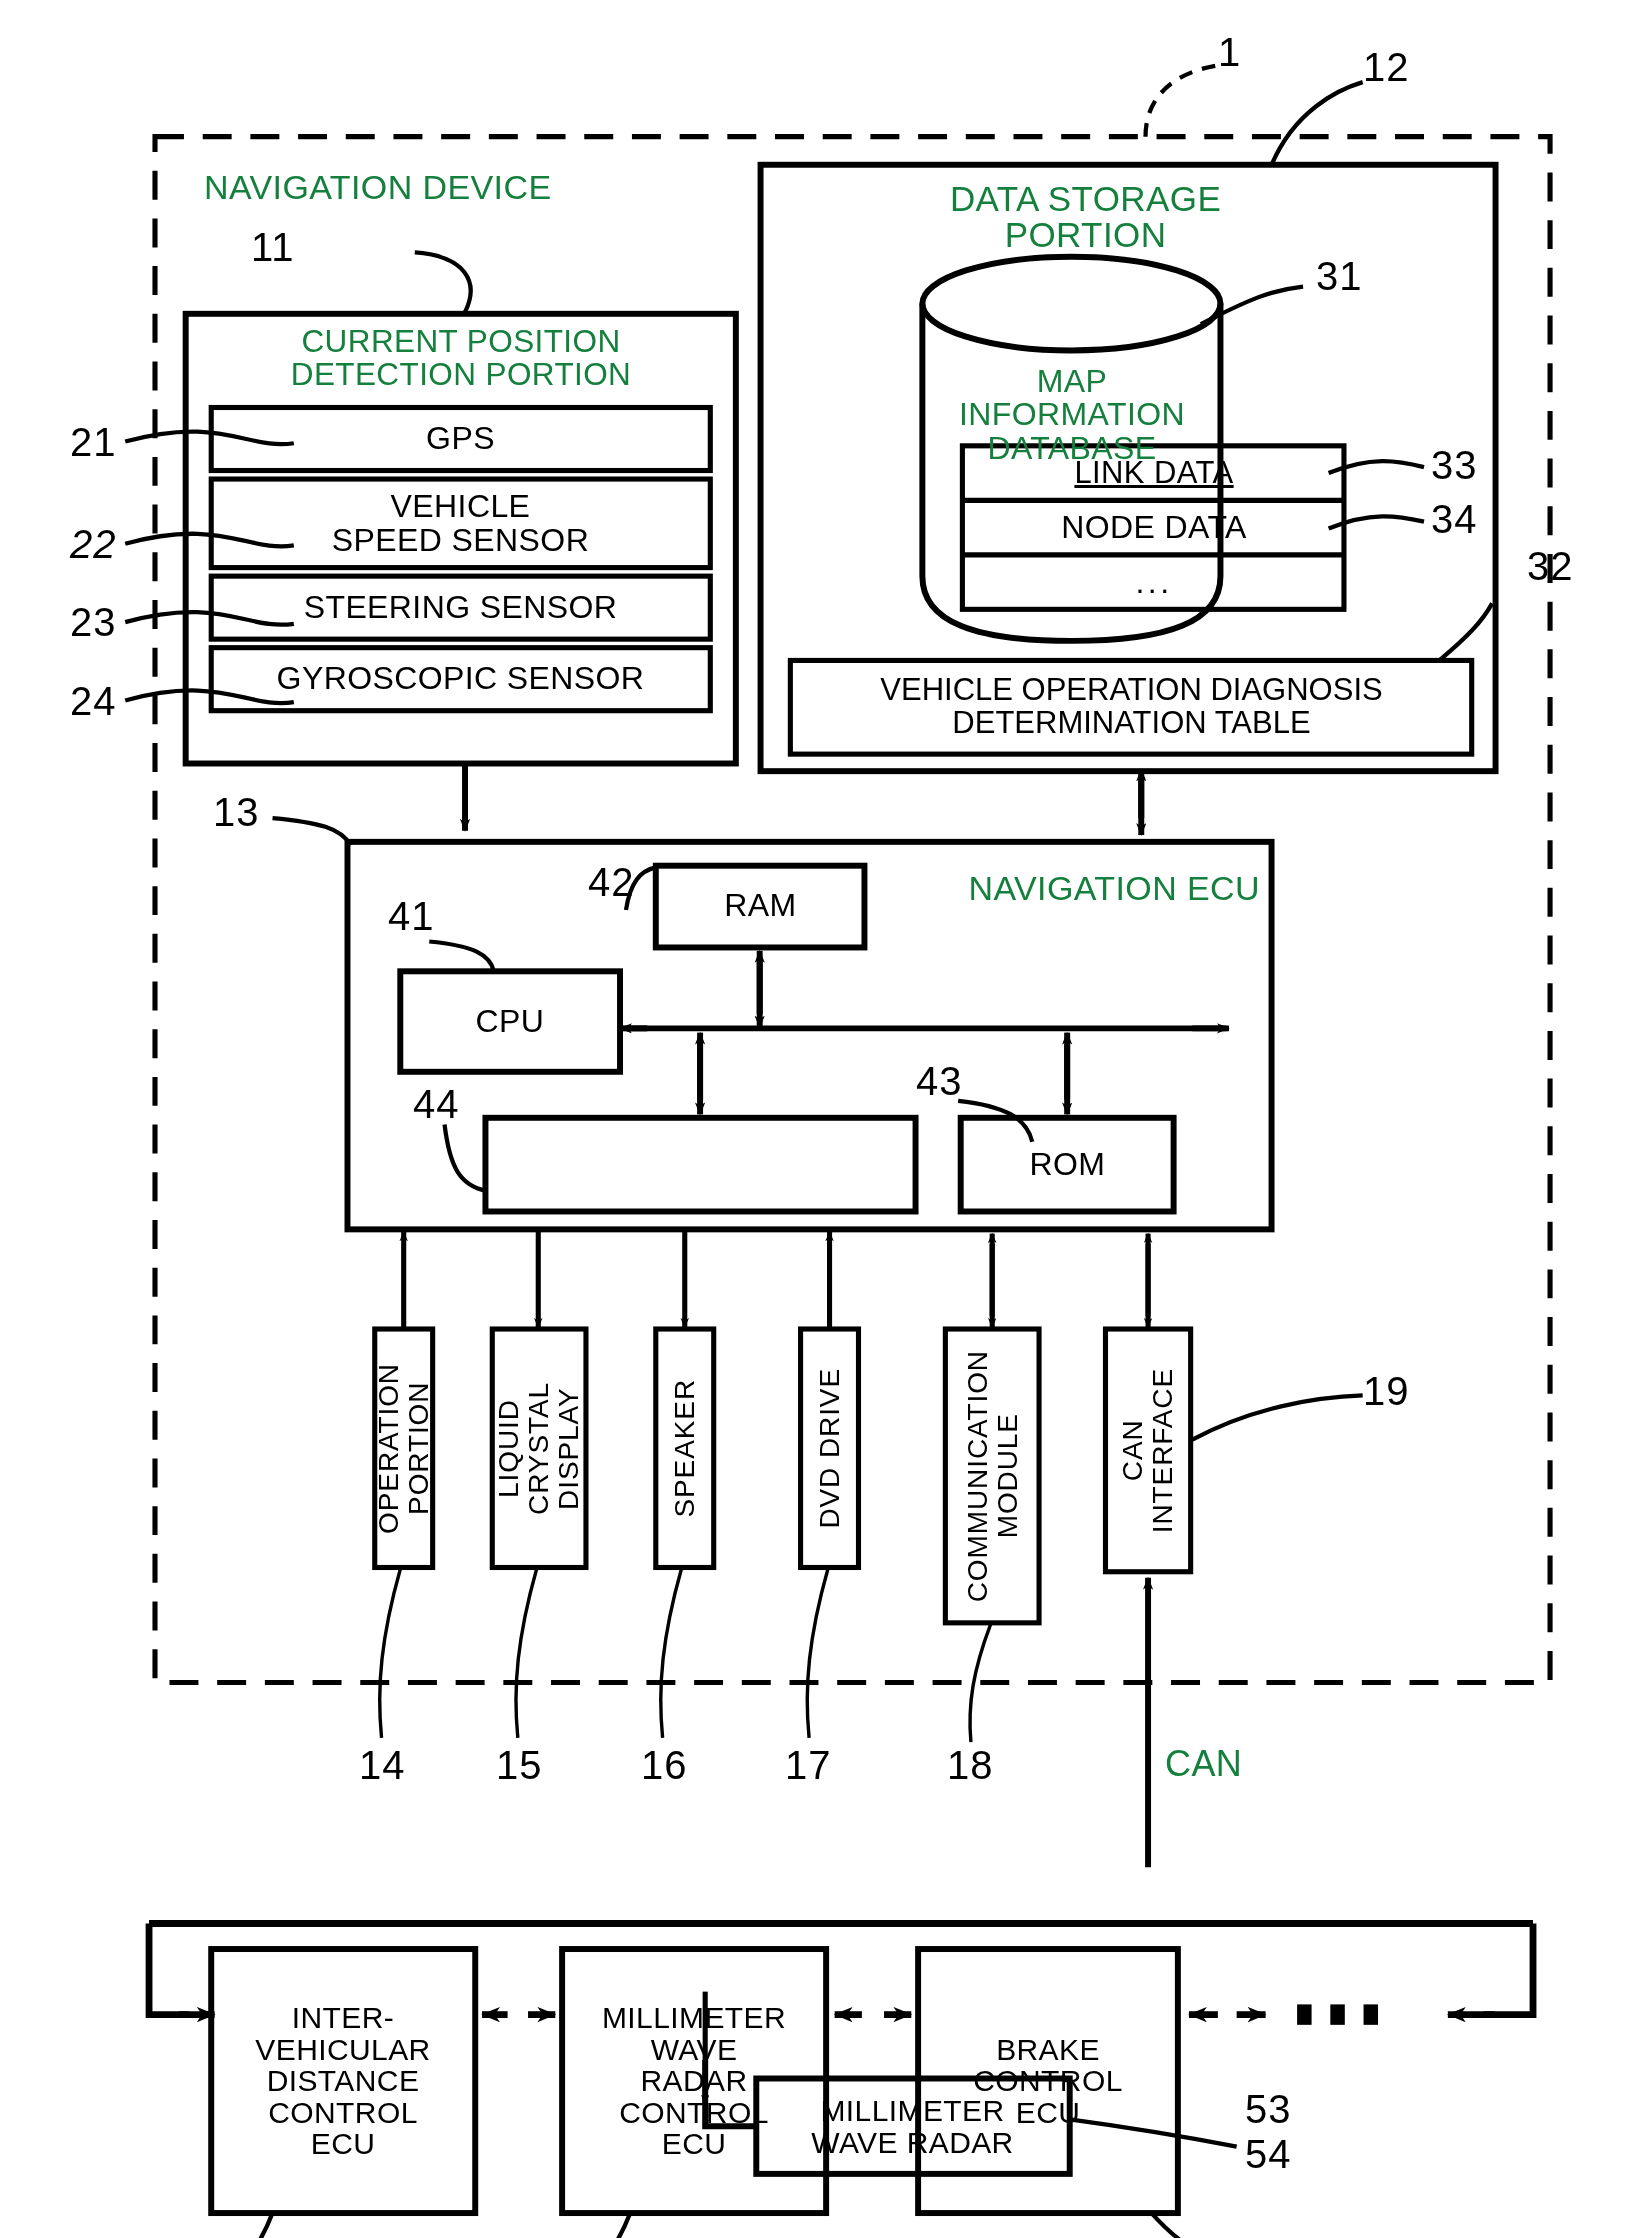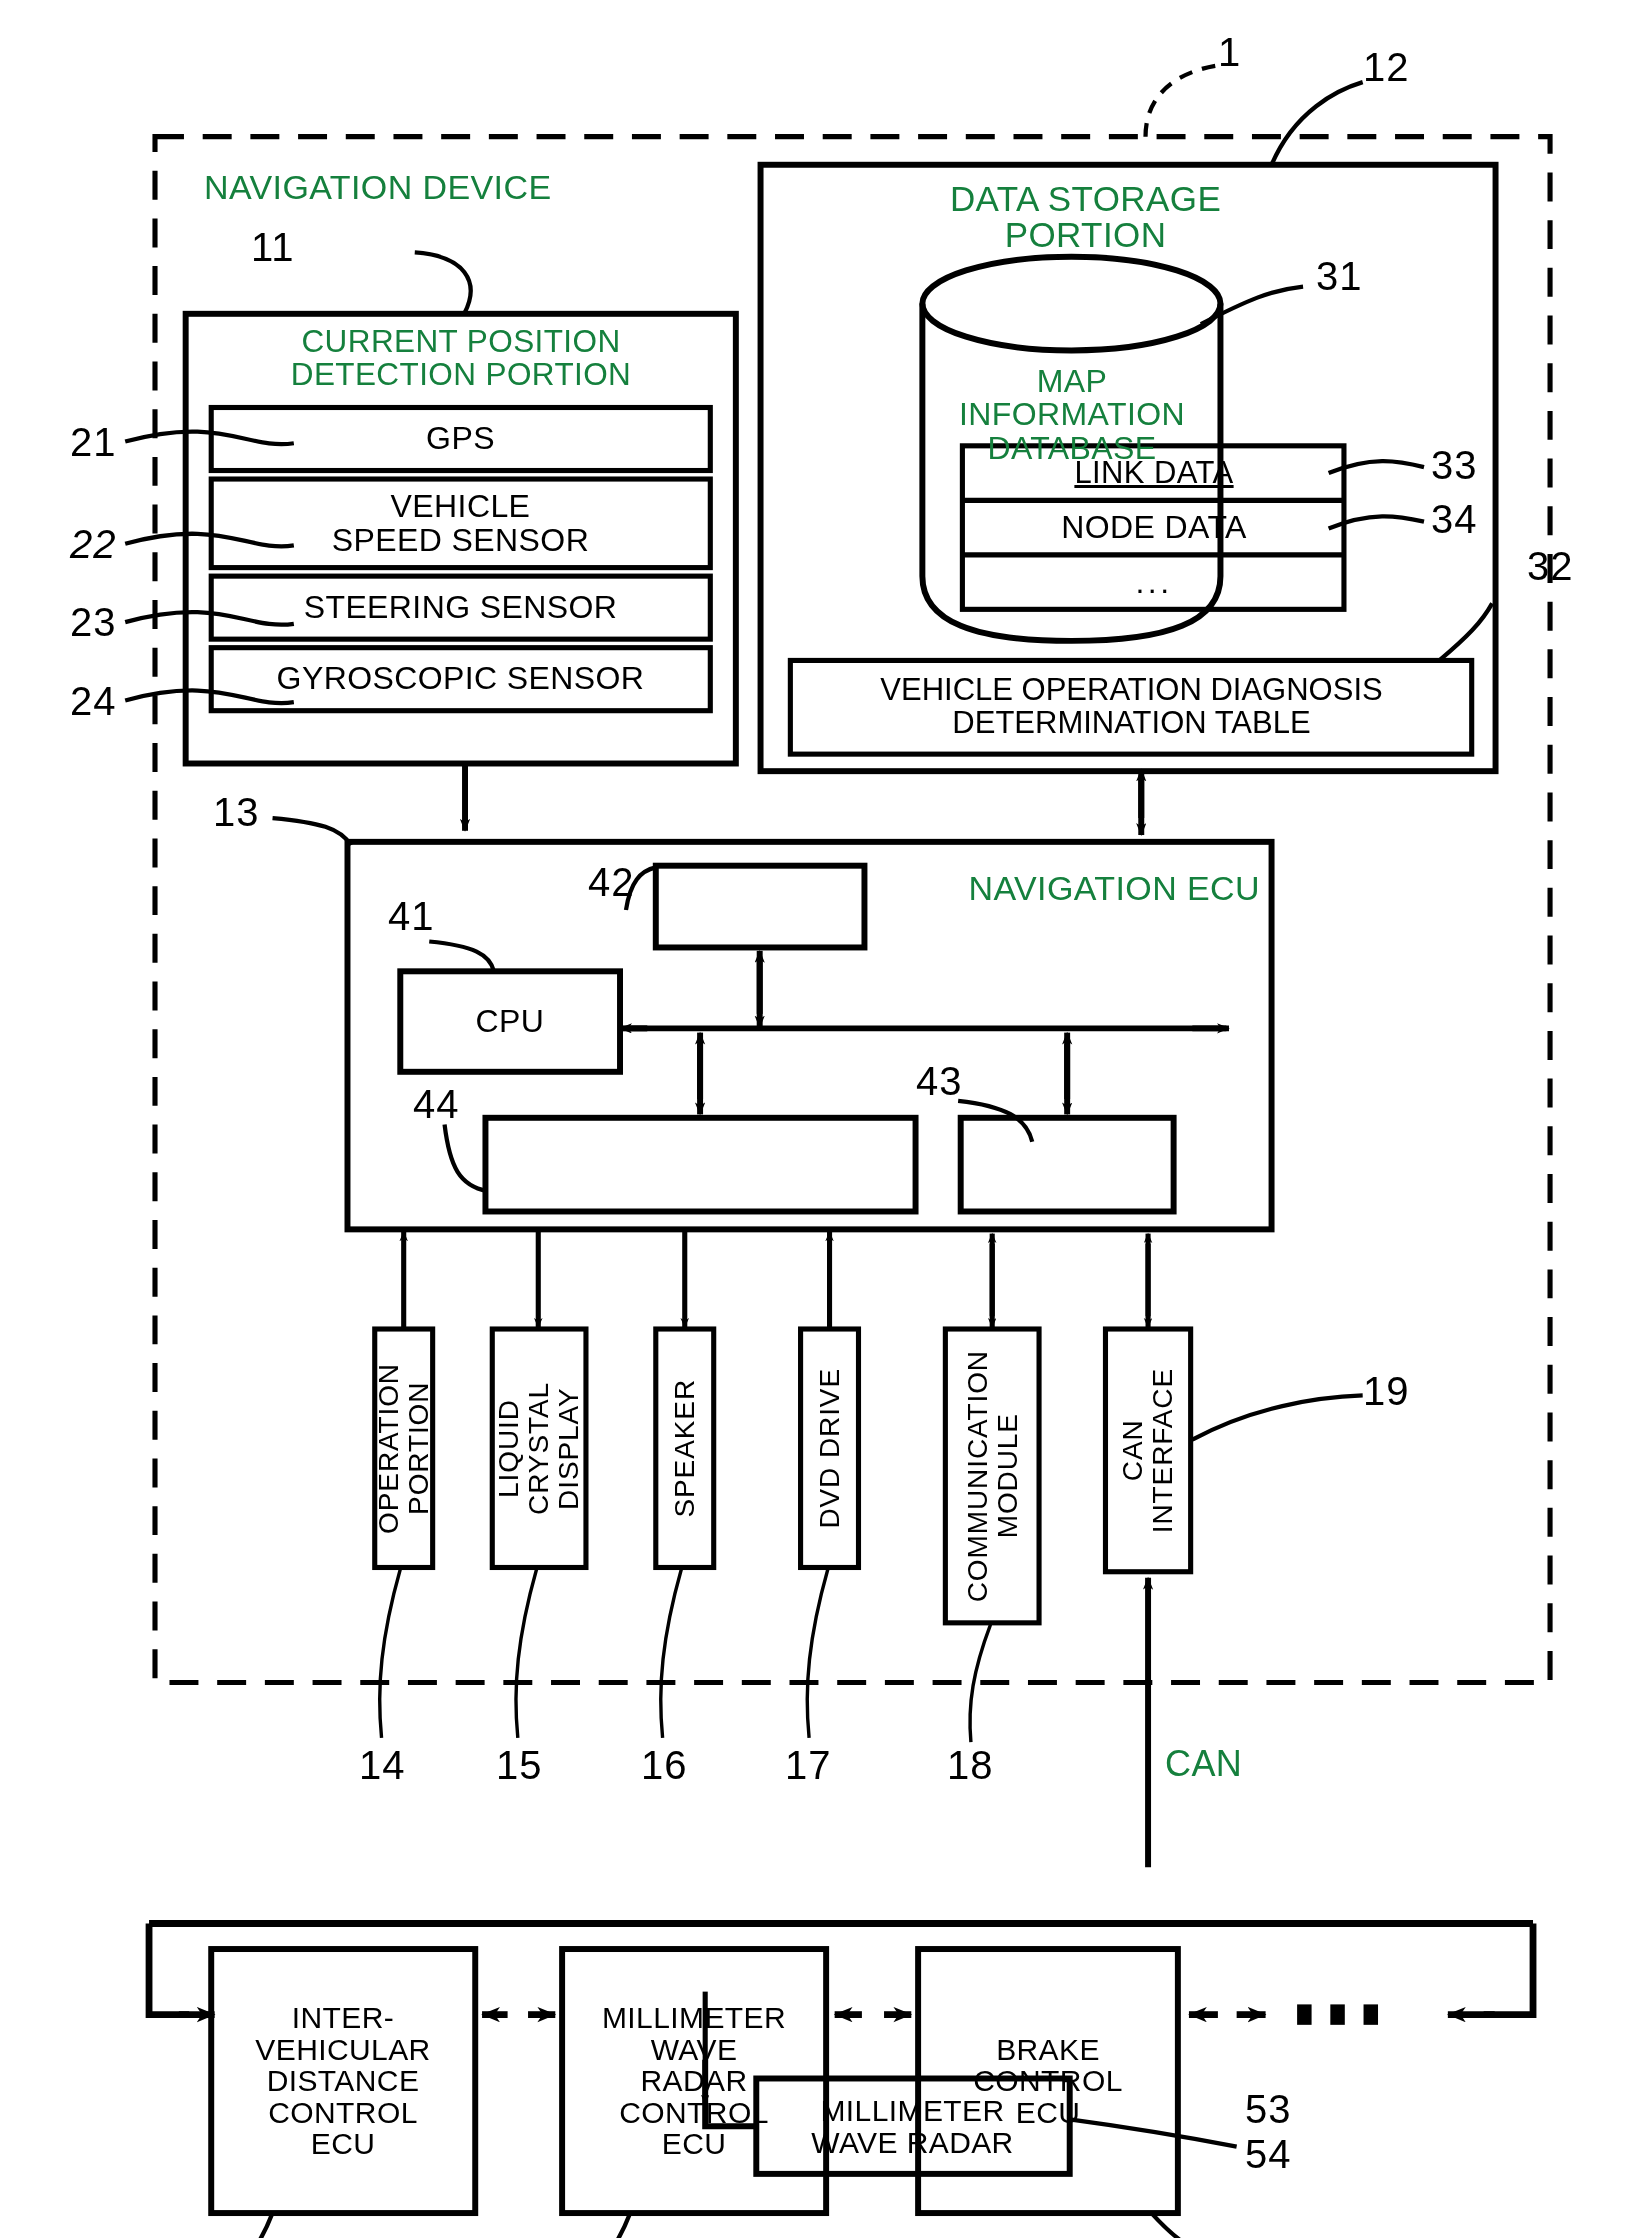--- a/index.html
+++ b/index.html
@@ -194,21 +194,23 @@
   <div class="boxtext" style="left:963px;top:500px;width:382px;height:55px;font-size:32px;">NODE DATA</div>
   <div class="boxtext" style="left:963px;top:555px;width:382px;height:55px;font-size:32px;letter-spacing:3.4px;">...</div>
   <div class="refnum" style="left:1431px;top:445px;">33</div>
   <div class="refnum" style="left:1431px;top:499px;">34</div>
   <div class="refnum" style="left:1499px;top:546px;padding-left:28px;">32</div>
   <div class="boxtext" style="left:791px;top:660px;width:681px;height:94px;font-size:31px;white-space:pre-line;letter-spacing:0px;text-align:center;">VEHICLE OPERATION DIAGNOSIS
 DETERMINATION TABLE</div>
 
   <div class="refnum" style="left:213px;top:792px;">13</div>
   <div class="lbl" style="left:894px;top:871px;width:366px;font-size:34px;text-align:right;">NAVIGATION ECU</div>
+  <div class="boxtext" style="left:656px;top:865px;width:209px;height:82px;font-size:32px;">RAM</div>
   <div class="boxtext" style="left:400px;top:971px;width:220px;height:101px;font-size:32px;">CPU</div>
+  <div class="boxtext" style="left:961px;top:1118px;width:213px;height:94px;font-size:32px;">ROM</div>
   <div class="refnum" style="left:588px;top:862px;">42</div>
   <div class="refnum" style="left:388px;top:896px;">41</div>
   <div class="refnum" style="left:413px;top:1084px;">44</div>
   <div class="refnum" style="left:916px;top:1061px;">43</div>
 
   <div class="vert" style="left:375px;top:1329px;width:58px;height:239px;">
     <span style="font-size:28px;">OPERATION
 PORTION</span>
   </div>
   <div class="vert" style="left:492px;top:1329px;width:94px;height:239px;">

